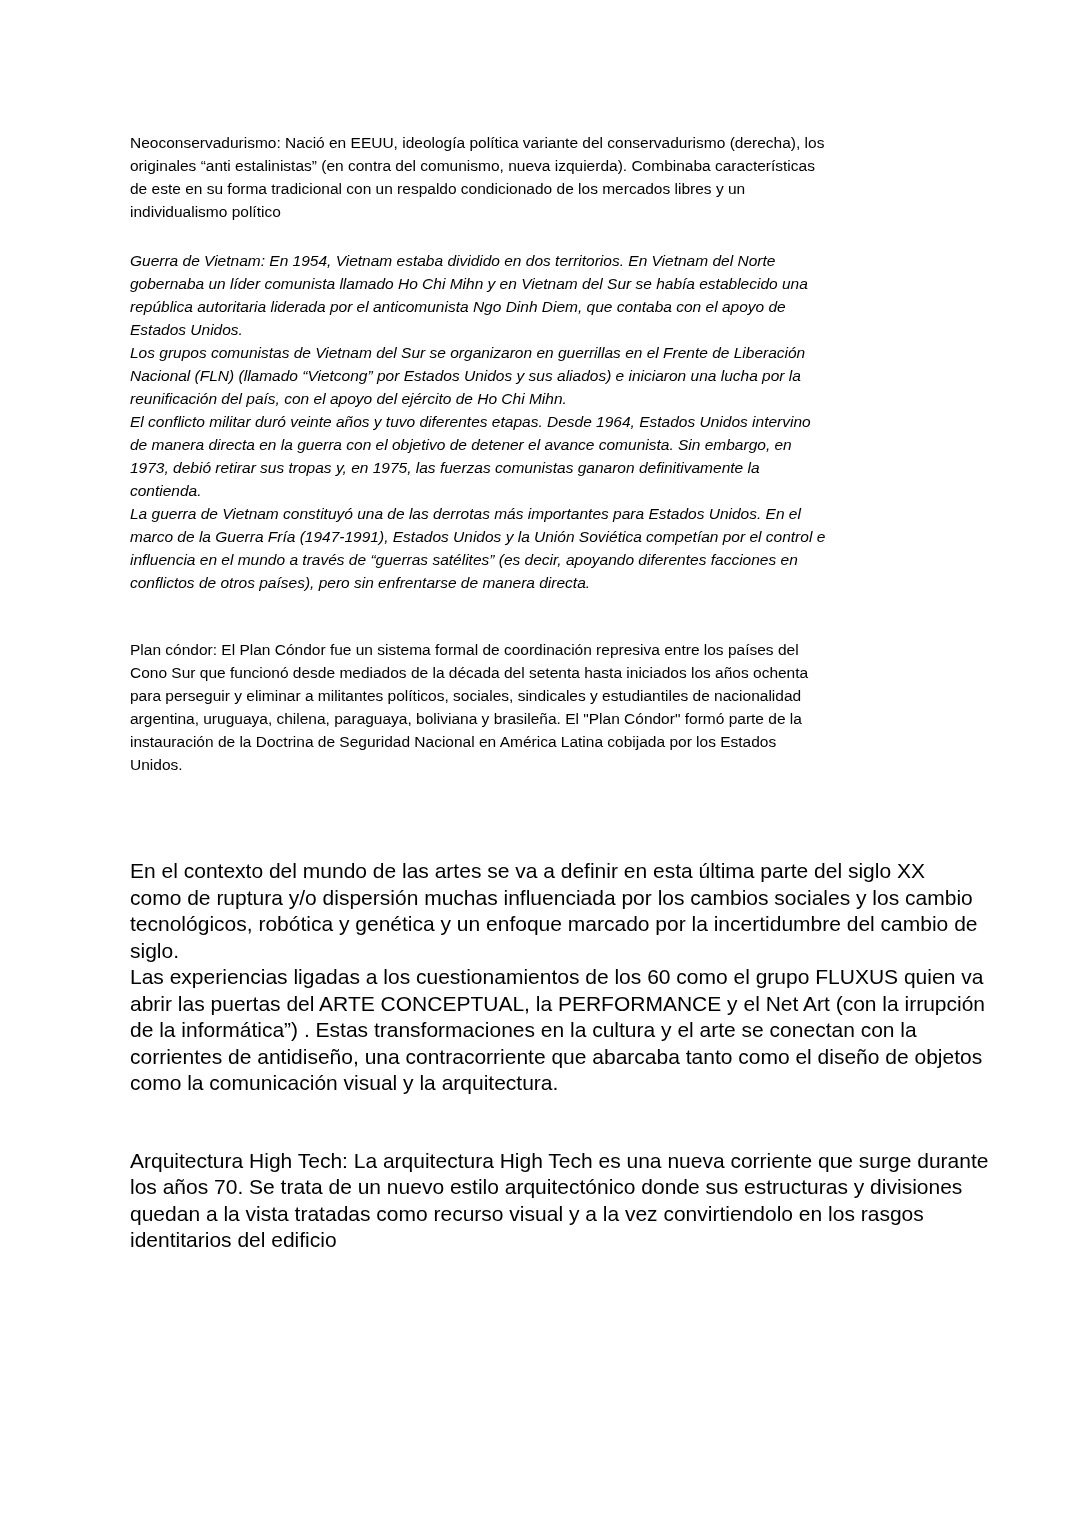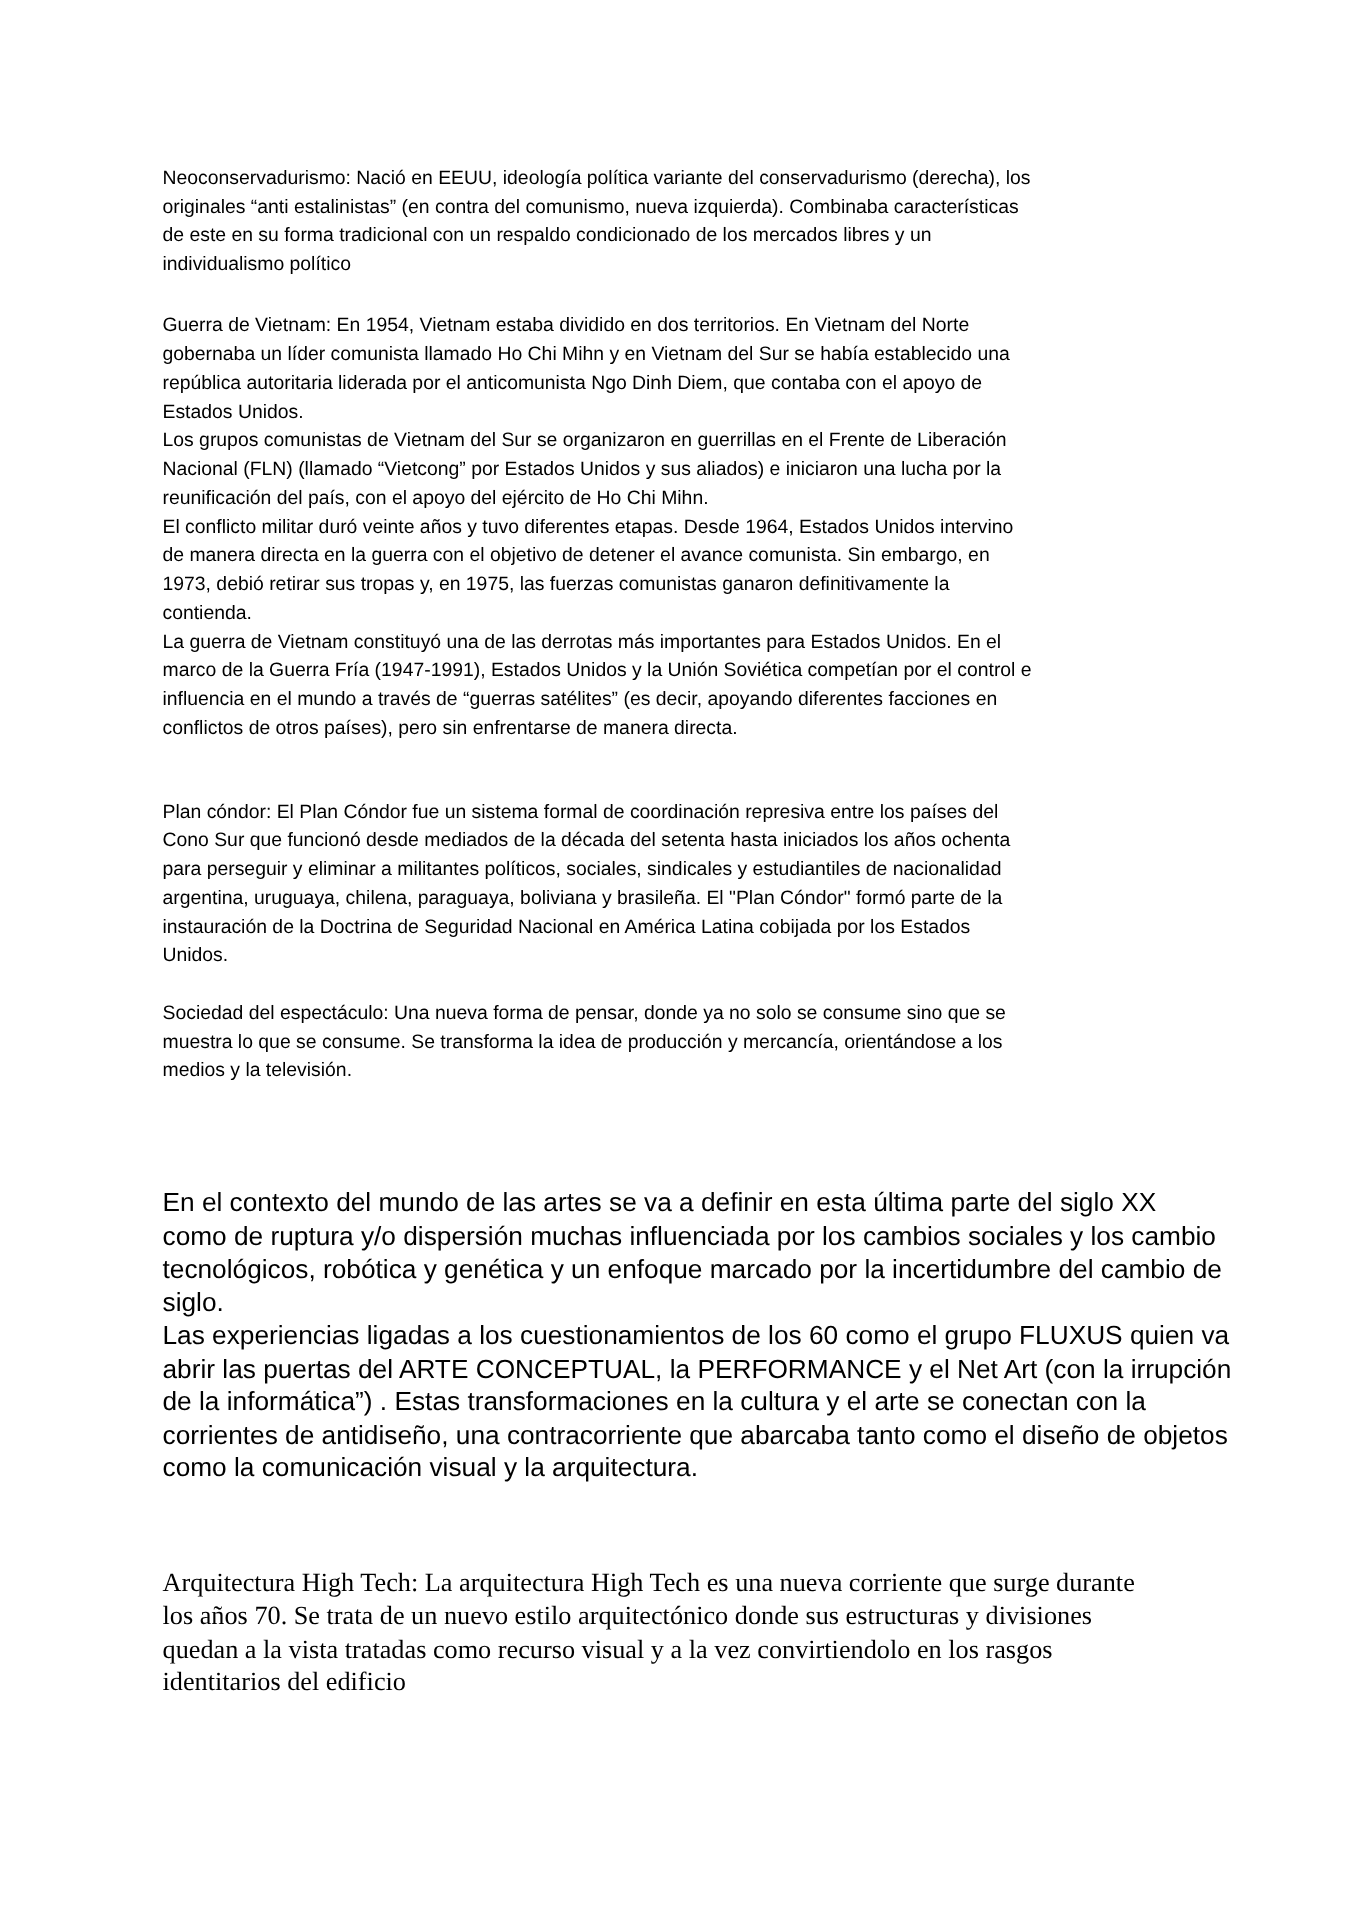--- a/index.html
+++ b/index.html
@@ -26,25 +26,25 @@
     max-width: 900px;
   }
   .sec-a {
     font-size: 15.5px;
     line-height: 23px;
   }
   .sec-b {
     font-size: 21px;
     line-height: 26.5px;
   }
-  #para-guerra-vietnam            { margin-top: 26px; }
+  #para-guerra-vietnam            { margin-top: 26px; font-style: italic; }
   #para-plan-condor               { margin-top: 44px; }
   #para-sociedad-espectaculo      { margin-top: 23px; }
   #para-artes-siglo-xx            { margin-top: 82px; }
-  #para-arquitectura-high-tech    { margin-top: 64px; font-family: Liberation Serif, serif; }
+  #para-arquitectura-high-tech    { margin-top: 51px; }
   #para-arquitectura-deconstructivista { margin-top: 22px; }
 </style>
 </head>
 <body>
 
 <div class="page">
   <p id="para-neoconservadurismo" class="para sec-a">Neoconservadurismo: Nació en EEUU, ideología política variante del conservadurismo (derecha), los
 originales “anti estalinistas” (en contra del comunismo, nueva izquierda). Combinaba características
 de este en su forma tradicional con un respaldo condicionado de los mercados libres  y un
 individualismo político</p>
@@ -65,23 +65,20 @@
 influencia en el mundo a través de “guerras satélites” (es decir, apoyando diferentes facciones en
 conflictos de otros países), pero sin enfrentarse de manera directa.</p>
 
   <p id="para-plan-condor" class="para sec-a">Plan cóndor:  El Plan Cóndor fue un sistema formal de coordinación represiva entre los países del
 Cono Sur que funcionó desde mediados de la década del setenta hasta iniciados los años ochenta
 para perseguir y eliminar a militantes políticos, sociales, sindicales y estudiantiles de nacionalidad
 argentina, uruguaya, chilena, paraguaya, boliviana y brasileña. El "Plan Cóndor" formó parte de la
 instauración de la Doctrina de Seguridad Nacional en América Latina cobijada por los Estados
 Unidos.</p>
 
-  <p id="para-sociedad-espectaculo" class="para sec-a">Sociedad del espectáculo: Una nueva forma de pensar, donde ya no solo se consume sino que se
-muestra lo que se consume. Se transforma la idea de producción y mercancía, orientándose a los
-medios y la televisión.</p>
 
   <p id="para-artes-siglo-xx" class="para sec-b">En el contexto del mundo de las artes se va a definir en esta última parte del siglo XX
 como de ruptura y/o dispersión muchas influenciada por los cambios sociales y los cambio
 tecnológicos, robótica y genética y un enfoque marcado por la incertidumbre del cambio de
 siglo.
 Las experiencias ligadas a los cuestionamientos de los 60 como el grupo FLUXUS quien va
 abrir las puertas del ARTE CONCEPTUAL, la PERFORMANCE y el Net Art (con la irrupción
 de la informática”) . Estas transformaciones en la cultura y el arte se conectan con la
 corrientes de antidiseño, una contracorriente que abarcaba tanto como el diseño de objetos
 como la comunicación visual y la arquitectura.</p>

